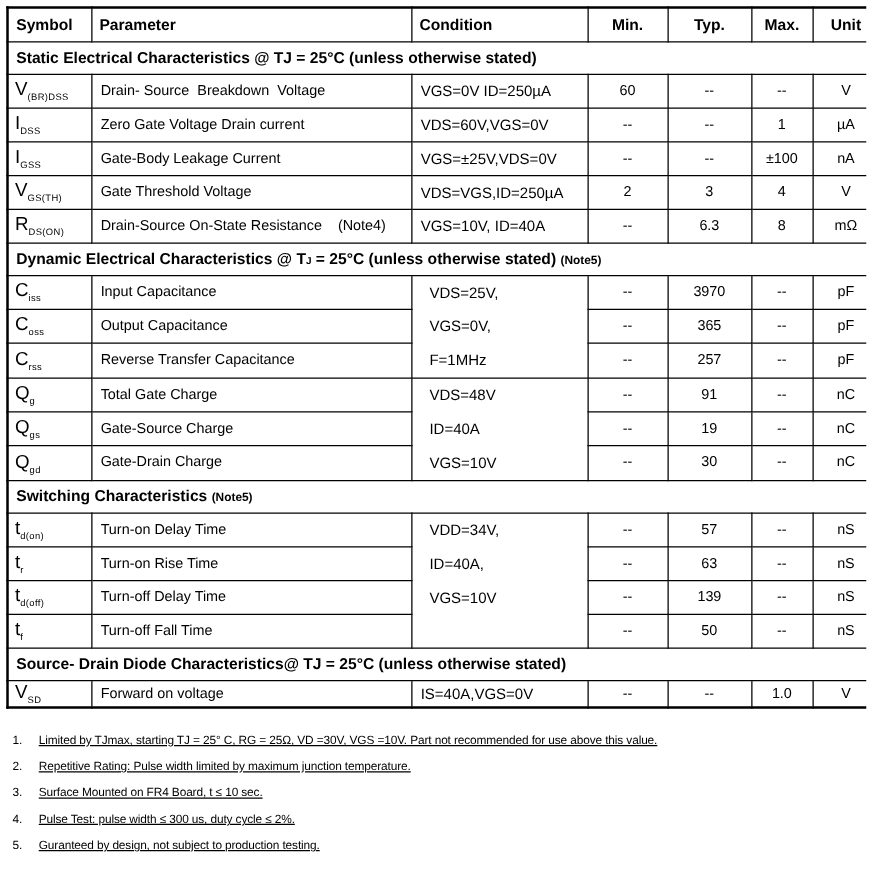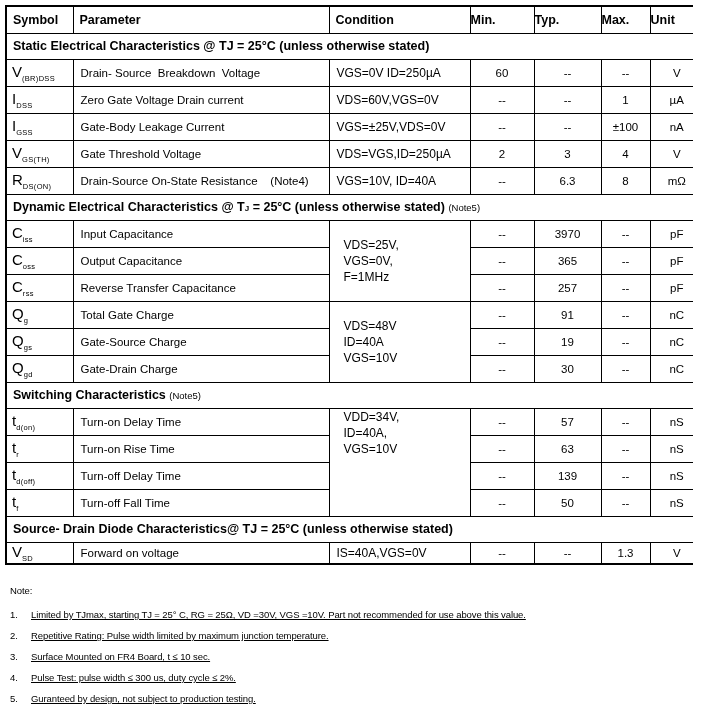--- a/index.html
+++ b/index.html
@@ -25,39 +25,39 @@
     overflow:hidden;
   }
   tr.hrow { height:27px; }
   tr.sect { height:26px; }
   tr.dr   { height:27px; }
   tr.lastr{ height:22px; }
 
   .hrow th {
     font-size:12.5px; font-weight:bold; text-align:left; padding-left:6px;
   }
-  .hrow th.c { text-align:left; padding-left:0; }
+  .hrow th.c { text-align:center; padding-left:0; }
 
   .sect td {
     font-size:12.5px; font-weight:bold; padding-left:6px; white-space:nowrap;
   }
   .sect .tsub  { font-size:8px; font-weight:bold; }
-  .sect .tnote { font-size:9.5px; font-weight:normal; }
+  .sect .tnote { font-size:9.5px; font-weight:bold; }
 
   td.sym { padding-left:5px; white-space:nowrap; }
   td.sym .symb { font-size:15px; }
   td.sym .syms { font-size:7.5px; vertical-align:-4px; letter-spacing:0.3px; }
 
   td.param {
     font-size:11.5px; padding-left:7px; padding-right:2px; white-space:pre-wrap;margin-left:38px;
   }
   td.cond {
     font-size:12px; padding-left:7px; padding-right:2px; white-space:pre-line;
   }
-  td.condm  { padding-left:14px; line-height:16px; }
+  td.condm  { padding-left:14px; line-height:27px; }
   td.condm4 { vertical-align:top;margin-top:47px; }
 
   td.val { font-size:11.5px; text-align:center; }
 
   .notes {
     margin:20px 0 0 10px;
     font-size:9.5px;
     letter-spacing:-0.1px;
   }
   .nlabel { margin-bottom:13px; }
@@ -244,28 +244,27 @@
   <tr class="sect">
     <td colspan="7"><span>Source- Drain Diode Characteristics@ TJ = 25°C (unless otherwise stated)</span><span class="tsub"></span><span></span><span class="tnote"></span></td>
   </tr>
 
   <tr class="lastr">
     <td class="sym"><span class="symb">V</span><span class="syms">SD</span></td>
     <td class="param">Forward on voltage</td>
     <td class="cond">IS=40A,VGS=0V</td>
     <td class="val">--</td>
     <td class="val">--</td>
-    <td class="val">1.3</td>
+    <td class="val">1.0</td>
     <td class="val">V</td>
   </tr>
 </tbody>
     </table>
 
 <div class="notes">
-  <div class="nlabel">Note:</div>
   <div class="nitem">
     <span class="nnum">1.</span>
     <span class="ntext">Limited by TJmax, starting TJ = 25° C, RG = 25Ω, VD =30V, VGS =10V. Part not recommended for use above this value.</span>
   </div>
   <div class="nitem">
     <span class="nnum">2.</span>
     <span class="ntext">Repetitive Rating: Pulse width limited by maximum junction temperature.</span>
   </div>
   <div class="nitem">
     <span class="nnum">3.</span>

